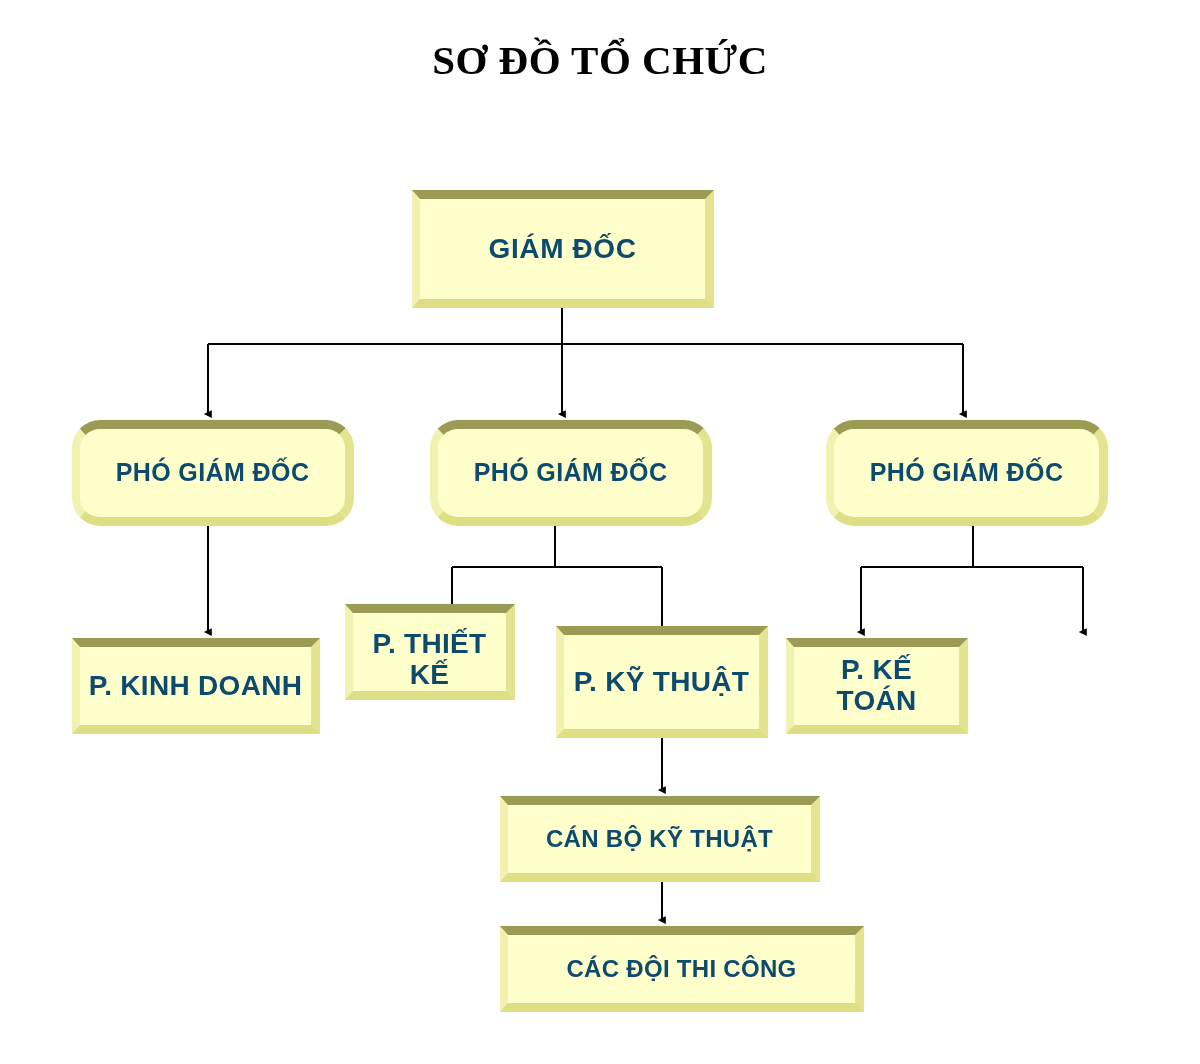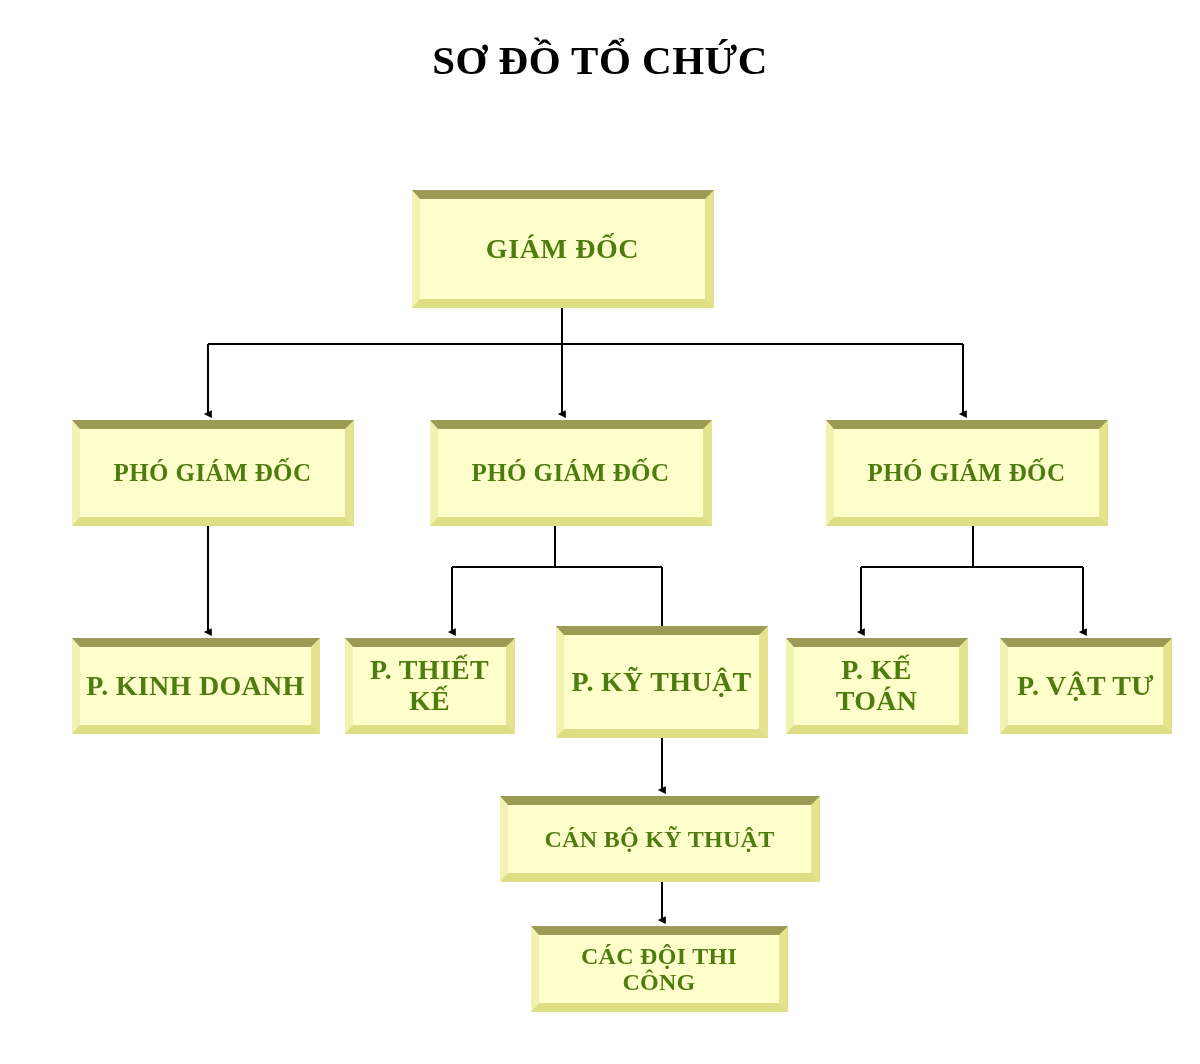--- a/index.html
+++ b/index.html
@@ -50,35 +50,35 @@
     box-sizing: border-box;
     background: #ffffcc;
     border-top: 9px solid #9b9b55;
     border-left: 8px solid #f2f2b0;
     border-right: 9px solid #e4e490;
     border-bottom: 9px solid #dede85;
     display: flex;
     align-items: center;
     justify-content: center;
     text-align: center;
-    color: #4d7c0f;
+    color: #0c4a6e;
     font-weight: bold;
-    font-family: Liberation Serif, serif;
+    font-family: Liberation Sans, sans-serif;
     line-height: 1.1;
   }
   .node .node-label {
     display: block;
     width: 100%;
     padding: 0 6px;
     box-sizing: border-box;
   }
 
   
   .tier-1 { font-size: 28px; letter-spacing: 0.6px; }
-  .tier-2 { font-size: 25px; letter-spacing: 0.4px; }
+  .tier-2 { font-size: 25px; letter-spacing: 0.4px; border-radius: 28px; }
   .tier-3 { font-size: 28px; letter-spacing: 0.3px; }
   .tier-4 { font-size: 24px; letter-spacing: 0.3px; }
 </style>
 </head>
 <body>
 
 <div id="chart-root">
 
   <div class="chart-title">SƠ ĐỒ TỔ CHỨC</div>
 
@@ -132,37 +132,34 @@
   </div>
 
   <div class="node tier-2" style="left:826px; top:420px; width:282px; height:106px;">
     <span class="node-label">PHÓ GIÁM ĐỐC</span>
   </div>
 
   <div class="node tier-3" style="left:72px; top:638px; width:248px; height:96px;">
     <span class="node-label">P. KINH DOANH</span>
   </div>
 
-  <div class="node tier-3" style="left:345px; top:638px; width:170px; height:96px;">
+  <div class="node tier-3" style="left:345px; top:604px; width:170px; height:96px;align-items:flex-end;">
     <span class="node-label">P. THIẾT KẾ</span>
   </div>
 
   <div class="node tier-3" style="left:556px; top:626px; width:212px; height:112px;">
     <span class="node-label">P. KỸ THUẬT</span>
   </div>
 
   <div class="node tier-3" style="left:786px; top:638px; width:182px; height:96px;">
     <span class="node-label">P. KẾ TOÁN</span>
   </div>
 
-  <div class="node tier-3" style="left:1000px; top:638px; width:172px; height:96px;">
-    <span class="node-label">P. VẬT TƯ</span>
-  </div>
 
   <div class="node tier-4" style="left:500px; top:796px; width:320px; height:86px;">
     <span class="node-label">CÁN BỘ KỸ THUẬT</span>
   </div>
 
-  <div class="node tier-4" style="left:500px; top:926px; width:257px; height:86px;margin-left:31px;">
+  <div class="node tier-4" style="left:500px; top:926px; width:364px; height:86px;">
     <span class="node-label">CÁC ĐỘI THI CÔNG</span>
   </div>
 
 </div>
 
 </body></html>

